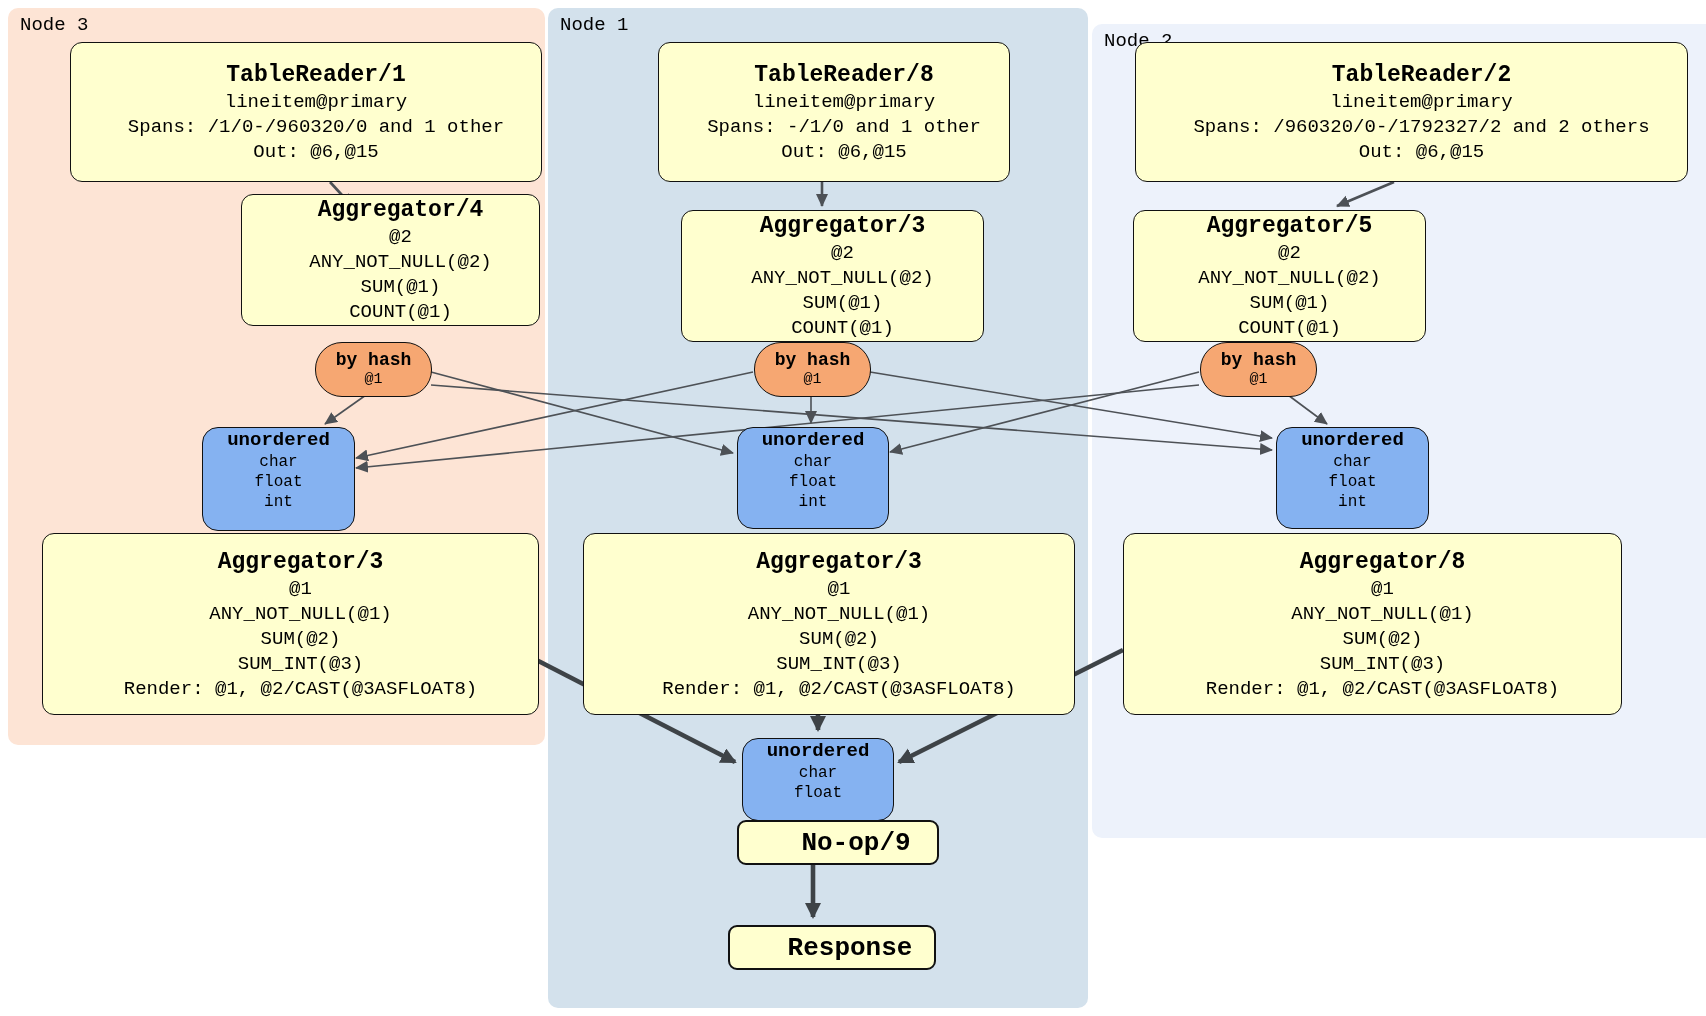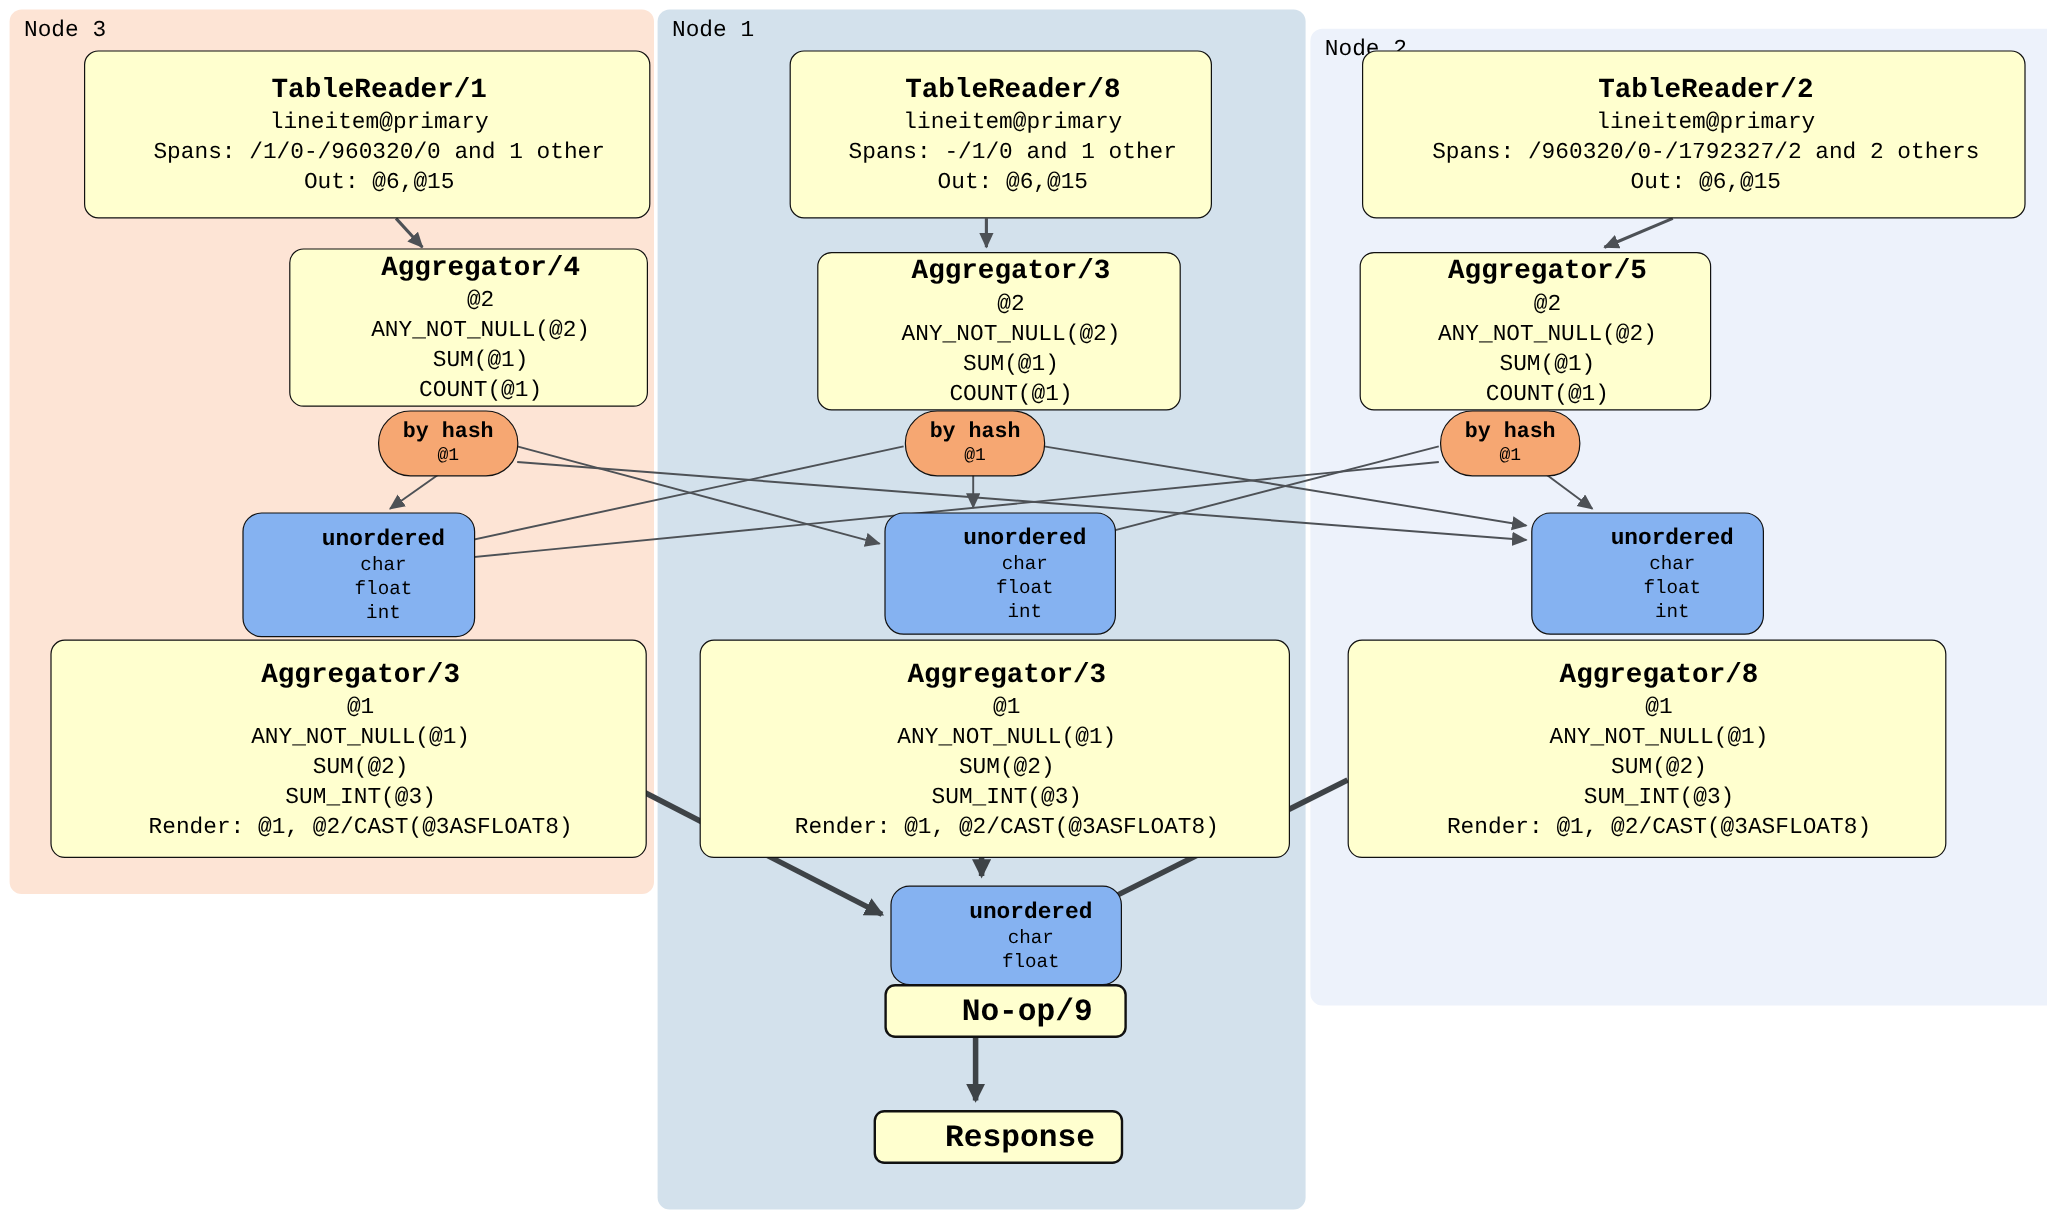--- a/index.html
+++ b/index.html
@@ -24,22 +24,22 @@
     border-radius:12px;display:flex;flex-direction:column;justify-content:center;
     align-items:center;text-align:center;padding-left:20px;}
   .box-title{font-size:23px;font-weight:bold;line-height:30px;}
   .box-line{font-size:19px;line-height:25px;white-space:nowrap;}
   .router-box{position:absolute;background:var(--router_bg);border:1.8px solid var(--box_border);
     border-radius:27px;display:flex;flex-direction:column;justify-content:center;
     align-items:center;text-align:center;}
   .router-title{font-size:18px;font-weight:bold;line-height:21px;}
   .router-sub{font-size:15px;line-height:18px;}
   .sync-box{position:absolute;background:var(--sync_bg);border:1.8px solid var(--box_border);
-    border-radius:16px;display:flex;flex-direction:column;justify-content:center;
-    align-items:center;text-align:center;padding-left:41px;}
+    border-radius:16px;display:flex;flex-direction:column;
+    align-items:center;text-align:center;}
   .sync-title{font-size:19px;font-weight:bold;line-height:24px;}
   .sync-line{font-size:16px;line-height:20px;}
   .small-box{position:absolute;background:var(--box_bg);border:2px solid var(--box_border);
     border-radius:9px;display:flex;justify-content:center;align-items:center;
     font-size:26px;font-weight:bold;padding-left:36px;}
 </style>
 </head>
 <body>
 
 <div class="canvas">
@@ -82,21 +82,21 @@
     <path class="e-thick" d="M1123,650 L899,762" marker-end="url(#ahBig)"></path>
     <path class="e-thick" d="M813,861 L813,917" marker-end="url(#ahBig)"></path>
   </svg>
 
   <div class="plan-box" style="left:70px;top:42px;width:450px;height:138px;">
     <div class="box-title">TableReader/1</div>
     <div class="box-line">lineitem@primary</div>
     <div class="box-line">Spans: /1/0-/960320/0 and 1 other</div>
     <div class="box-line">Out: @6,@15</div>
   </div>
-  <div class="plan-box" style="left:241px;top:207px;width:277px;height:130px;border-radius:12px;">
+  <div class="plan-box" style="left:241px;top:194px;width:277px;height:130px;border-radius:12px;">
     <div class="box-title">Aggregator/4</div>
     <div class="box-line">@2</div>
     <div class="box-line">ANY_NOT_NULL(@2)</div>
     <div class="box-line">SUM(@1)</div>
     <div class="box-line">COUNT(@1)</div>
   </div>
   <div class="router-box" style="left:315px;top:342px;width:115px;height:53px;">
     <div class="router-title">by hash</div>
     <div class="router-sub">@1</div>
   </div>

